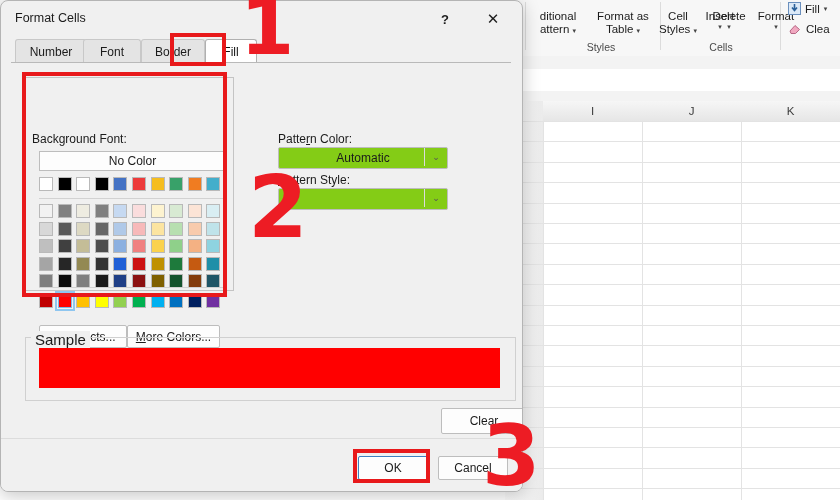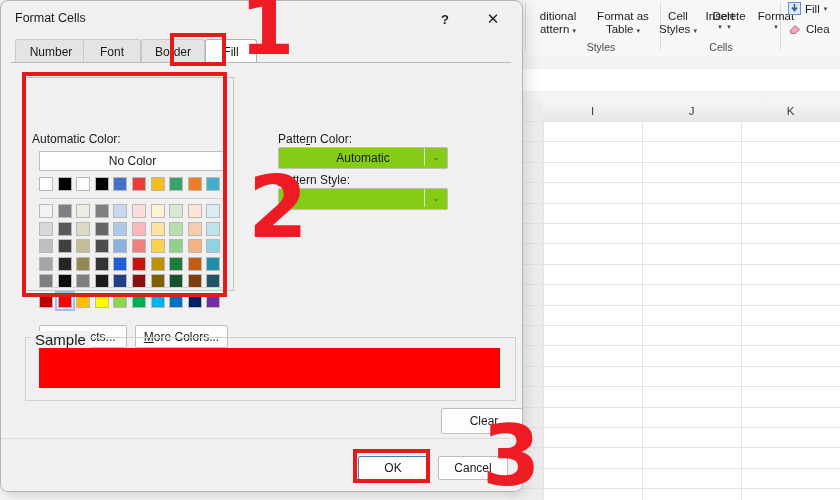--- a/index.html
+++ b/index.html
@@ -213,21 +213,21 @@
     <div class="tab" style="left:4px;width:70px;">Number</div>
     <div class="tab" style="left:72px;width:56px;">Font</div>
     <div class="tab" style="left:130px;width:62px;">Border</div>
     <div class="tab active" style="left:194px;width:50px;">Fill</div>
   </div>
   <div id="tab-underline"></div>
 
   <div id="panel">
 
     <div id="bgbox"></div>
-    <div id="bglabel">Automatic Color:</div>
+    <div id="bglabel">Background Font:</div>
 
     <div class="nocolor-btn">No Color</div>
 
     <div id="palette">
         <div class="sw" style="left: 28px; top: 114px; background: rgb(255, 255, 255);"></div>
         <div class="sw" style="left: 46.6px; top: 114px; background: rgb(0, 0, 0);"></div>
         <div class="sw" style="left: 65.2px; top: 114px; background: rgb(255, 255, 255);"></div>
         <div class="sw" style="left: 83.8px; top: 114px; background: rgb(0, 0, 0);"></div>
         <div class="sw" style="left: 102.4px; top: 114px; background: rgb(68, 114, 196);"></div>
         <div class="sw" style="left: 121px; top: 114px; background: rgb(237, 59, 59);"></div>
@@ -295,21 +295,21 @@
         <div class="sw" style="left: 121px; top: 231px; background: rgb(0, 176, 80);"></div>
         <div class="sw" style="left: 139.6px; top: 231px; background: rgb(0, 176, 240);"></div>
         <div class="sw" style="left: 158.2px; top: 231px; background: rgb(0, 112, 192);"></div>
         <div class="sw" style="left: 176.8px; top: 231px; background: rgb(0, 32, 96);"></div>
         <div class="sw" style="left: 195.4px; top: 231px; background: rgb(112, 48, 160);"></div>
       </div>
 
     <div class="dlgbtn" style="left:28px;top:262px;width:86px;height:21px;">
       <span><span id="fe-a">F</span><u id="fe-u">i</u><span id="fe-b">ll Effects...</span></span>
     </div>
-    <div class="dlgbtn" style="left:124px;top:262px;width:91px;height:21px;">
+    <div class="dlgbtn" style="left:116px;top:262px;width:91px;height:21px;">
       <span><u id="mc-u">M</u><span id="mc-b">ore Colors...</span></span>
     </div>
 
     <div id="patlabel">Patte<u id="pc-u">r</u><span id="pc-b">n Color:</span></div>
     <div class="combo" style="left:267px;top:84px;width:168px;">
       <span>Automatic</span>
       <span class="arrow">⌄</span>
     </div>
 
     <div id="pstylelabel"><u id="ps-u">P</u><span id="ps-b">attern Style:</span></div>

